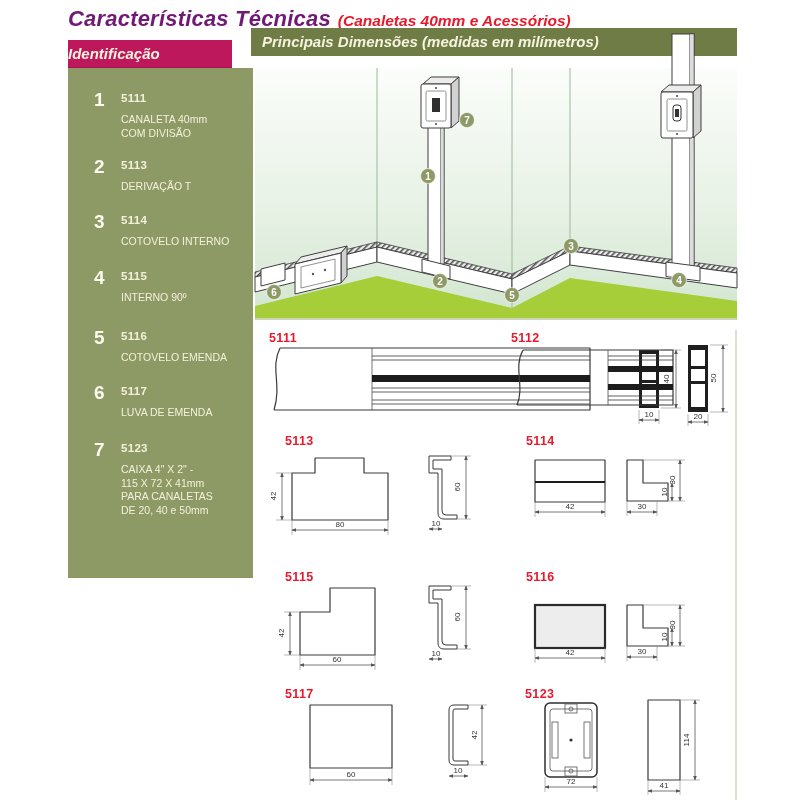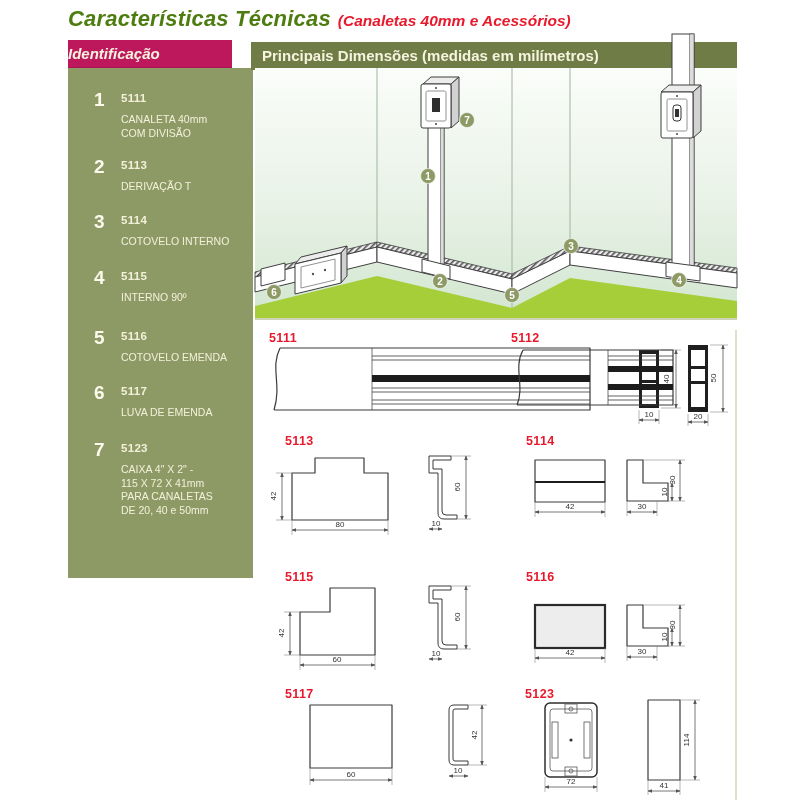--- a/index.html
+++ b/index.html
@@ -1,39 +1,39 @@
 <!DOCTYPE html>
 <html><head>
 <meta charset="utf-8">
 <style>
   html,body{margin:0;padding:0;background:#fff;}
   .page{position:relative;width:800px;height:800px;background:#fff;overflow:hidden;
         font-family:"Liberation Sans",sans-serif;}
 
   
   .title-row{position:absolute;left:68px;top:6px;display:flex;align-items:baseline;gap:7px;}
-  .title-main{font-size:22px;font-weight:bold;font-style:italic;color:#4d7c0f;letter-spacing:.2px;}
+  .title-main{font-size:22px;font-weight:bold;font-style:italic;color:#701a75;letter-spacing:.2px;}
   .title-sub{font-size:15.5px;font-weight:bold;font-style:italic;color:#e8192c;text-align:right;}
 
   
   .sb-header{position:absolute;left:68px;top:40px;width:164px;height:28px;background:#be185d;
              color:#f6f3de;font-style:italic;font-weight:bold;font-size:15px;line-height:28px;
              text-align:left;border-bottom:1px solid rgba(0,0,0,.12);box-sizing:border-box;}
   .sb-body{position:absolute;left:68px;top:68px;width:185px;height:510px;background:#8e9a66;}
   .sb-item{position:absolute;left:26px;right:6px;}
   .sb-i1{top:24px}.sb-i2{top:91px}.sb-i3{top:146px}.sb-i4{top:202px}
   .sb-i5{top:262px}.sb-i6{top:317px}.sb-i7{top:374px}
   .sb-num{position:absolute;left:0;top:-3px;font-size:19px;font-weight:bold;color:#fbf9ec;}
   .sb-text{margin-left:27px;color:#f3f0da;}
   .sb-code{font-size:11.5px;font-weight:bold;letter-spacing:.3px;}
   .sb-desc{font-size:10.5px;line-height:1.3;white-space:pre-line;margin-top:9px;}
 
   
-  .main-header{position:absolute;left:251px;top:42px;width:486px;height:28px;background:#6f7c46;
-               color:#f6f3de;font-weight:bold;font-size:15px;line-height:28px;
+  .main-header{position:absolute;left:251px;top:28px;width:486px;height:28px;background:#6f7c46;
+               color:#f6f3de;font-style:italic;font-weight:bold;font-size:15px;line-height:28px;
                padding-left:11px;box-sizing:border-box;}
 
   
   .illu-wrap{position:absolute;left:255px;top:68px;width:482px;height:250px;
              border-bottom:2px solid #ccd3b6;}
   .illu-wrap svg{overflow:visible;display:block;}
   .co-circle{fill:#8e9a66;stroke:rgba(255,255,255,.55);stroke-width:1.2;}
   .co-num{font-size:10px;font-weight:bold;fill:#fff;text-anchor:middle;}
 
   

